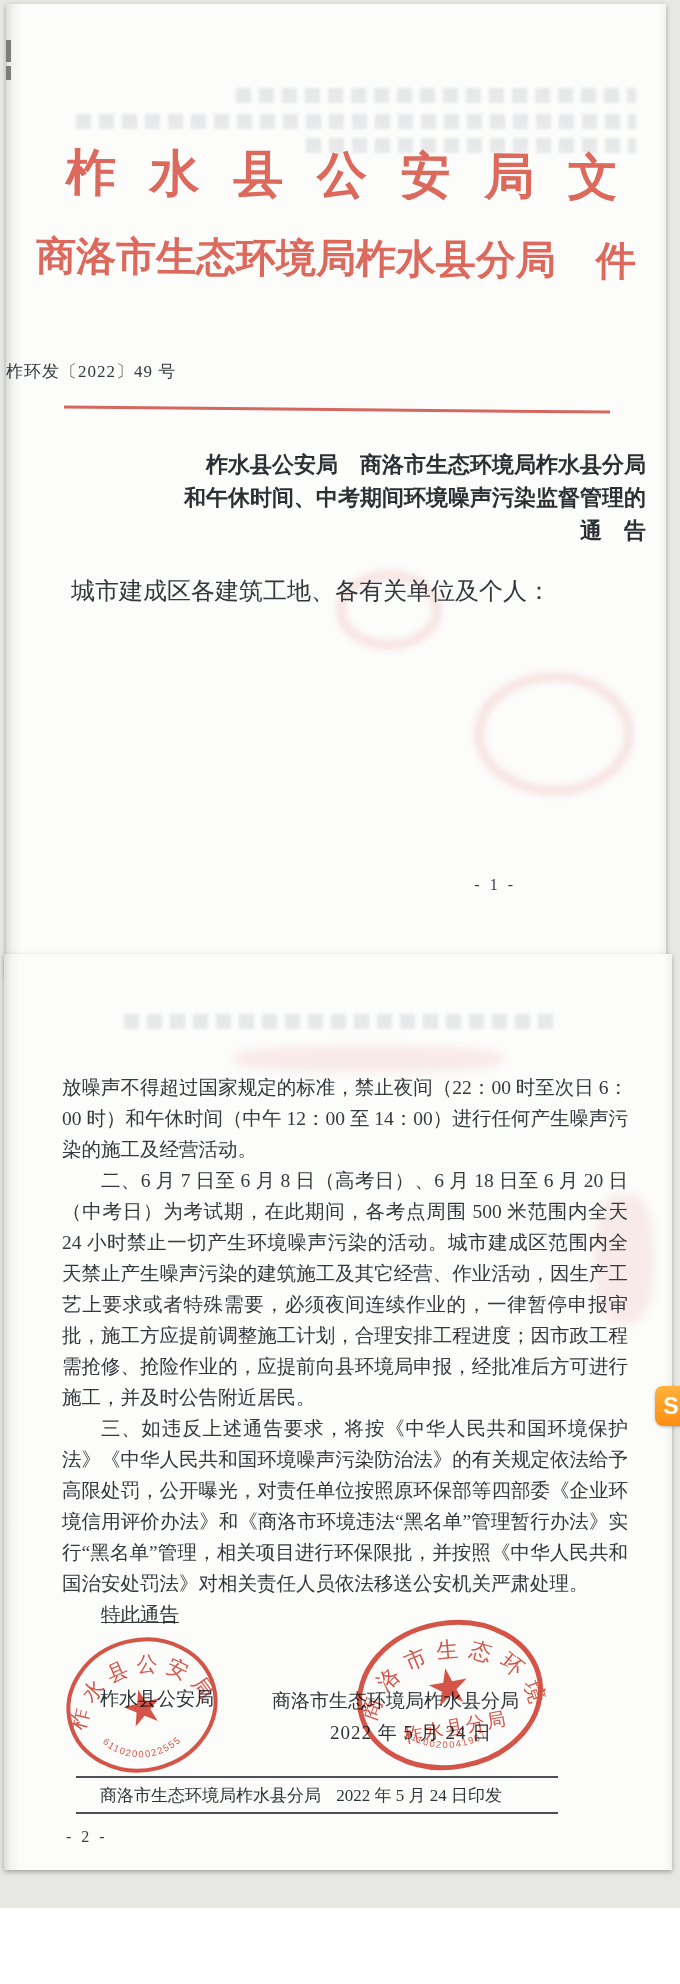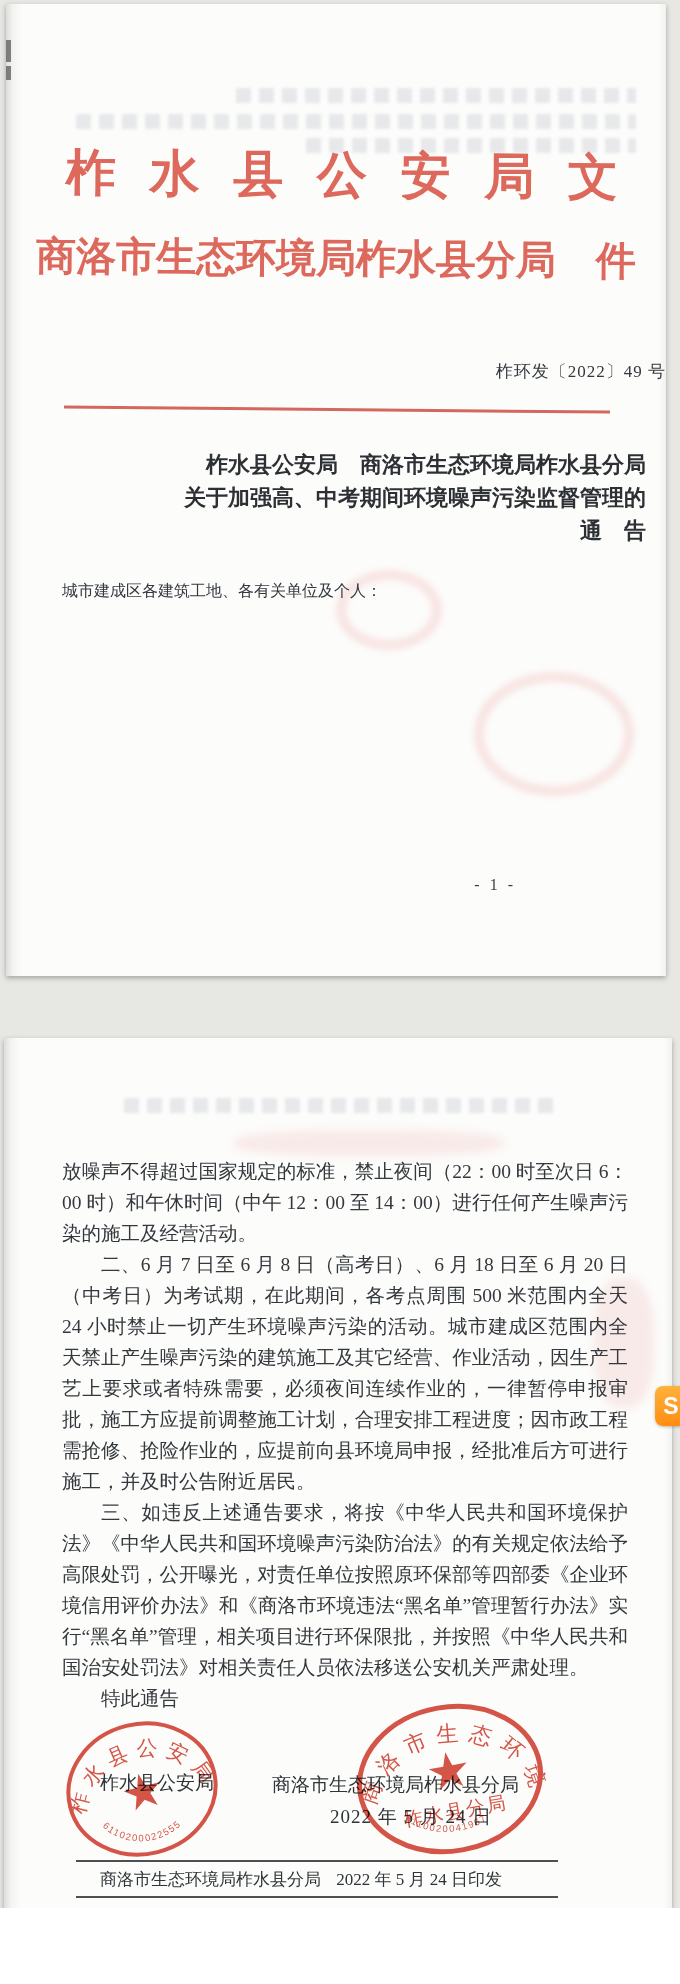--- a/index.html
+++ b/index.html
@@ -1,43 +1,43 @@
 <!DOCTYPE html>
 <html lang="zh"><head>
 <meta charset="utf-8">
 <style>
   html,body{margin:0;padding:0;}
   .screen{position:relative;width:680px;height:1908px;background:#e7e7e4;overflow:hidden;
           font-family:"Liberation Serif","DejaVu Serif",serif;color:#33383d;}
   .page{position:absolute;background:linear-gradient(90deg,#dddddb 0,#f3f3f1 7px,#fcfcfb 16px,#fcfcfb calc(100% - 8px),#f1f1ef 100%);
         box-shadow:0 2px 5px rgba(0,0,0,.30);}
   .page1{left:6px;top:4px;width:660px;height:972px;}
-  .page2{left:4px;top:1038px;width:668px;height:916px;}
+  .page2{left:4px;top:954px;width:668px;height:916px;}
 
   
   .red-head1{position:absolute;left:60px;top:140px;width:552px;font-size:50px;line-height:62px;
              color:#dd685c;font-family:"Liberation Sans","DejaVu Sans",sans-serif;font-weight:600;
              text-align:justify;text-align-last:justify;transform:rotate(.5deg);}
   .red-head2{position:absolute;left:0;top:224px;width:660px;font-size:40px;line-height:60px;
              color:#dd685c;font-family:"Liberation Sans","DejaVu Sans",sans-serif;font-weight:600;
              text-align:center;transform:rotate(.5deg);}
-  .doc-no{position:absolute;left:0;top:356px;width:660px;text-align:right;font-size:17px;letter-spacing:1px;}
+  .doc-no{position:absolute;left:0;top:356px;width:660px;text-align:left;font-size:17px;letter-spacing:1px;}
   .red-rule{position:absolute;left:58px;top:404px;width:546px;height:3px;background:#d4675e;transform:rotate(.55deg);}
   .doc-title{position:absolute;left:20px;top:444px;width:620px;text-align:right;font-size:22px;line-height:33px;
              font-weight:700;color:#2c2f33;font-family:"Liberation Sans","DejaVu Sans",sans-serif;}
-  .body1{position:absolute;left:56px;top:570px;width:562px;font-size:16px;line-height:34px;text-align:justify;}
+  .body1{position:absolute;left:65px;top:570px;width:562px;font-size:24px;line-height:34px;text-align:justify;}
   .body1 p,.body2 p{margin:0;text-indent:2em;}
   p.no-indent{text-indent:0;}
   .pgnum{position:absolute;font-size:16px;letter-spacing:3px;color:#3c4146;}
   .pgnum-1{top:872px;right:150px;}
   .pgnum-2{left:62px;top:874px;}
 
   
   .body2{position:absolute;left:58px;top:118px;width:566px;font-size:19.5px;line-height:31px;text-align:justify;}
-  .closing{margin-top:4px;}
+  .closing{margin-top:4px;text-decoration:underline;}
   .sig{position:absolute;font-size:19px;white-space:nowrap;color:#2f3438;}
   .sig-left{left:96px;top:732px;}
   .sig-right{left:268px;top:734px;}
   .sig-date{left:326px;top:766px;letter-spacing:1px;}
   .stamp{position:absolute;mix-blend-mode:multiply;opacity:.85;}
   .stamp-left{left:58px;top:680px;transform:rotate(-14deg);}
   .stamp-right{left:348px;top:662px;transform:rotate(-10deg);}
   .foot-rule{position:absolute;left:72px;width:482px;height:2px;background:#4c5054;}
   .foot-rule-top{top:822px;}
   .foot-rule-bot{top:858px;}
@@ -81,21 +81,21 @@
     <div class="edge-mark" style="top:36px;height:22px;"></div>
     <div class="edge-mark" style="top:62px;height:14px;"></div>
 
     <div class="red-head1">柞水县公安局文</div>
     <div class="red-head2">商洛市生态环境局柞水县分局　件</div>
     <div class="doc-no">柞环发〔2022〕49 号</div>
     <div class="red-rule"></div>
 
     <div class="doc-title">
       <div>柞水县公安局　商洛市生态环境局柞水县分局</div>
-      <div>关于加强高、中考期间环境噪声污染监督管理的</div>
+      <div>和午休时间、中考期间环境噪声污染监督管理的</div>
       <div>通　告</div>
     </div>
 
     <div class="ghost-stamp" style="left:330px;top:566px;width:86px;height:60px;"></div>
     <div class="ghost-stamp" style="left:468px;top:668px;width:140px;height:104px;"></div>
 
     <div class="body1">
       <p class="no-indent">城市建成区各建筑工地、各有关单位及个人：</p>
     </div>
 

